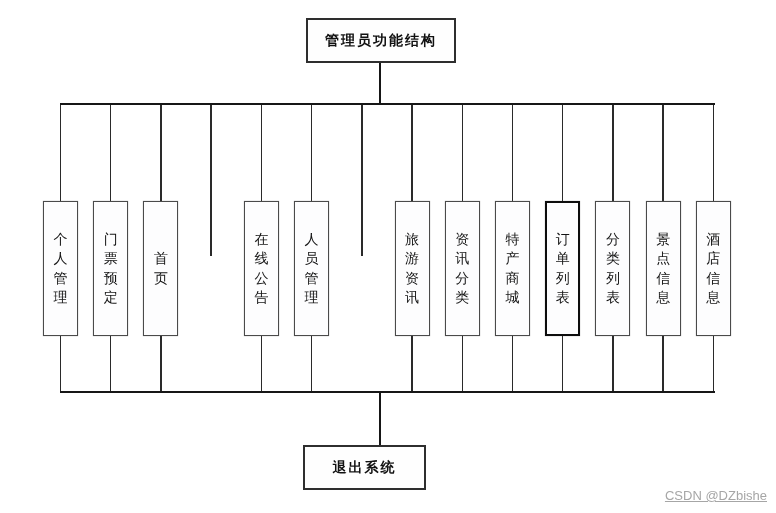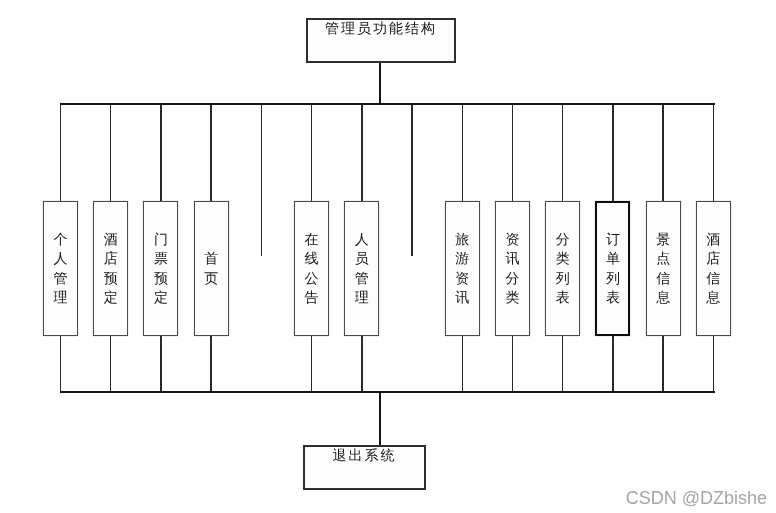--- a/index.html
+++ b/index.html
@@ -6,25 +6,25 @@
   .canvas{
     position:relative;
     width:776px;height:513px;
     background:#ffffff;
     font-family:"DejaVu Sans","Liberation Sans",sans-serif;
     overflow:hidden;
   }
   
   .hbox{
     position:absolute;
-    display:flex;align-items:flex-start;justify-content:center;
+    display:flex;align-items:center;justify-content:center;
     background:#fefefe;
     border:2px solid #2e2e2e;
     box-sizing:border-box;
-    font-size:14px;font-weight:400;color:#111;
+    font-size:14px;font-weight:700;color:#111;
     letter-spacing:2px;
   }
   .root-box{left:306px;top:18px;width:150px;height:45px;}
   .footer-box{left:303px;top:445px;width:123px;height:45px;}
   
   .line{position:absolute;background:#161616;}
   .trunk-top{left:379px;top:63px;width:2px;height:41px;}
   .bus-top{left:60px;top:103px;width:655px;height:2px;}
   .bus-bottom{left:60px;top:391px;width:655px;height:2px;}
   .trunk-bottom{left:379px;top:393px;width:2px;height:52px;}
@@ -45,22 +45,23 @@
     display:flex;align-items:center;justify-content:center;
     box-shadow:0 0 1px rgba(90,90,90,.55);
   }
   .nodebox.highlight{border:2px solid #0d0d0d;}
   .vtext{
     width:1em;font-size:14px;line-height:1.38;color:#141414;
     text-align:center;word-break:break-all;white-space:normal;
   }
   .watermark{
     position:absolute;right:9px;top:488px;
-    font-size:18px;color:#a6a6a6;font-weight:400;letter-spacing:0;
+    font-size:13px;color:#a6a6a6;font-weight:400;letter-spacing:0;
     font-family:"Liberation Sans","DejaVu Sans",sans-serif;
+    text-decoration:underline;
   }
 </style>
 </head>
 <body>
 
 <div class="canvas">
 
   <div class="hbox root-box">
     <span>管理员功能结构</span>
   </div>
@@ -71,27 +72,20 @@
   <div class="children">
 
     <div class="col">
       <div class="stub-top"></div>
       <div class="nodebox">
         <span class="vtext">个人管理</span>
       </div>
       <div class="stub-bottom"></div>
     </div>
 
-    <div class="col">
-      <div class="stub-top"></div>
-      <div class="nodebox">
-        <span class="vtext">酒店预定</span>
-      </div>
-      <div class="stub-bottom"></div>
-    </div>
 
     <div class="col">
       <div class="stub-top"></div>
       <div class="nodebox">
         <span class="vtext">门票预定</span>
       </div>
       <div class="stub-bottom"></div>
     </div>
 
     <div class="col">
@@ -138,33 +132,40 @@
     </div>
 
     <div class="col">
       <div class="stub-top"></div>
       <div class="nodebox">
         <span class="vtext">资讯分类</span>
       </div>
       <div class="stub-bottom"></div>
     </div>
 
-
     <div class="col">
       <div class="stub-top"></div>
       <div class="nodebox">
-        <span class="vtext">分类列表</span>
+        <span class="vtext">特产商城</span>
       </div>
       <div class="stub-bottom"></div>
     </div>
 
     <div class="col">
       <div class="stub-top"></div>
       <div class="nodebox highlight">
         <span class="vtext">订单列表</span>
+      </div>
+      <div class="stub-bottom"></div>
+    </div>
+
+    <div class="col">
+      <div class="stub-top"></div>
+      <div class="nodebox">
+        <span class="vtext">分类列表</span>
       </div>
       <div class="stub-bottom"></div>
     </div>
 
     <div class="col">
       <div class="stub-top"></div>
       <div class="nodebox">
         <span class="vtext">景点信息</span>
       </div>
       <div class="stub-bottom"></div>

